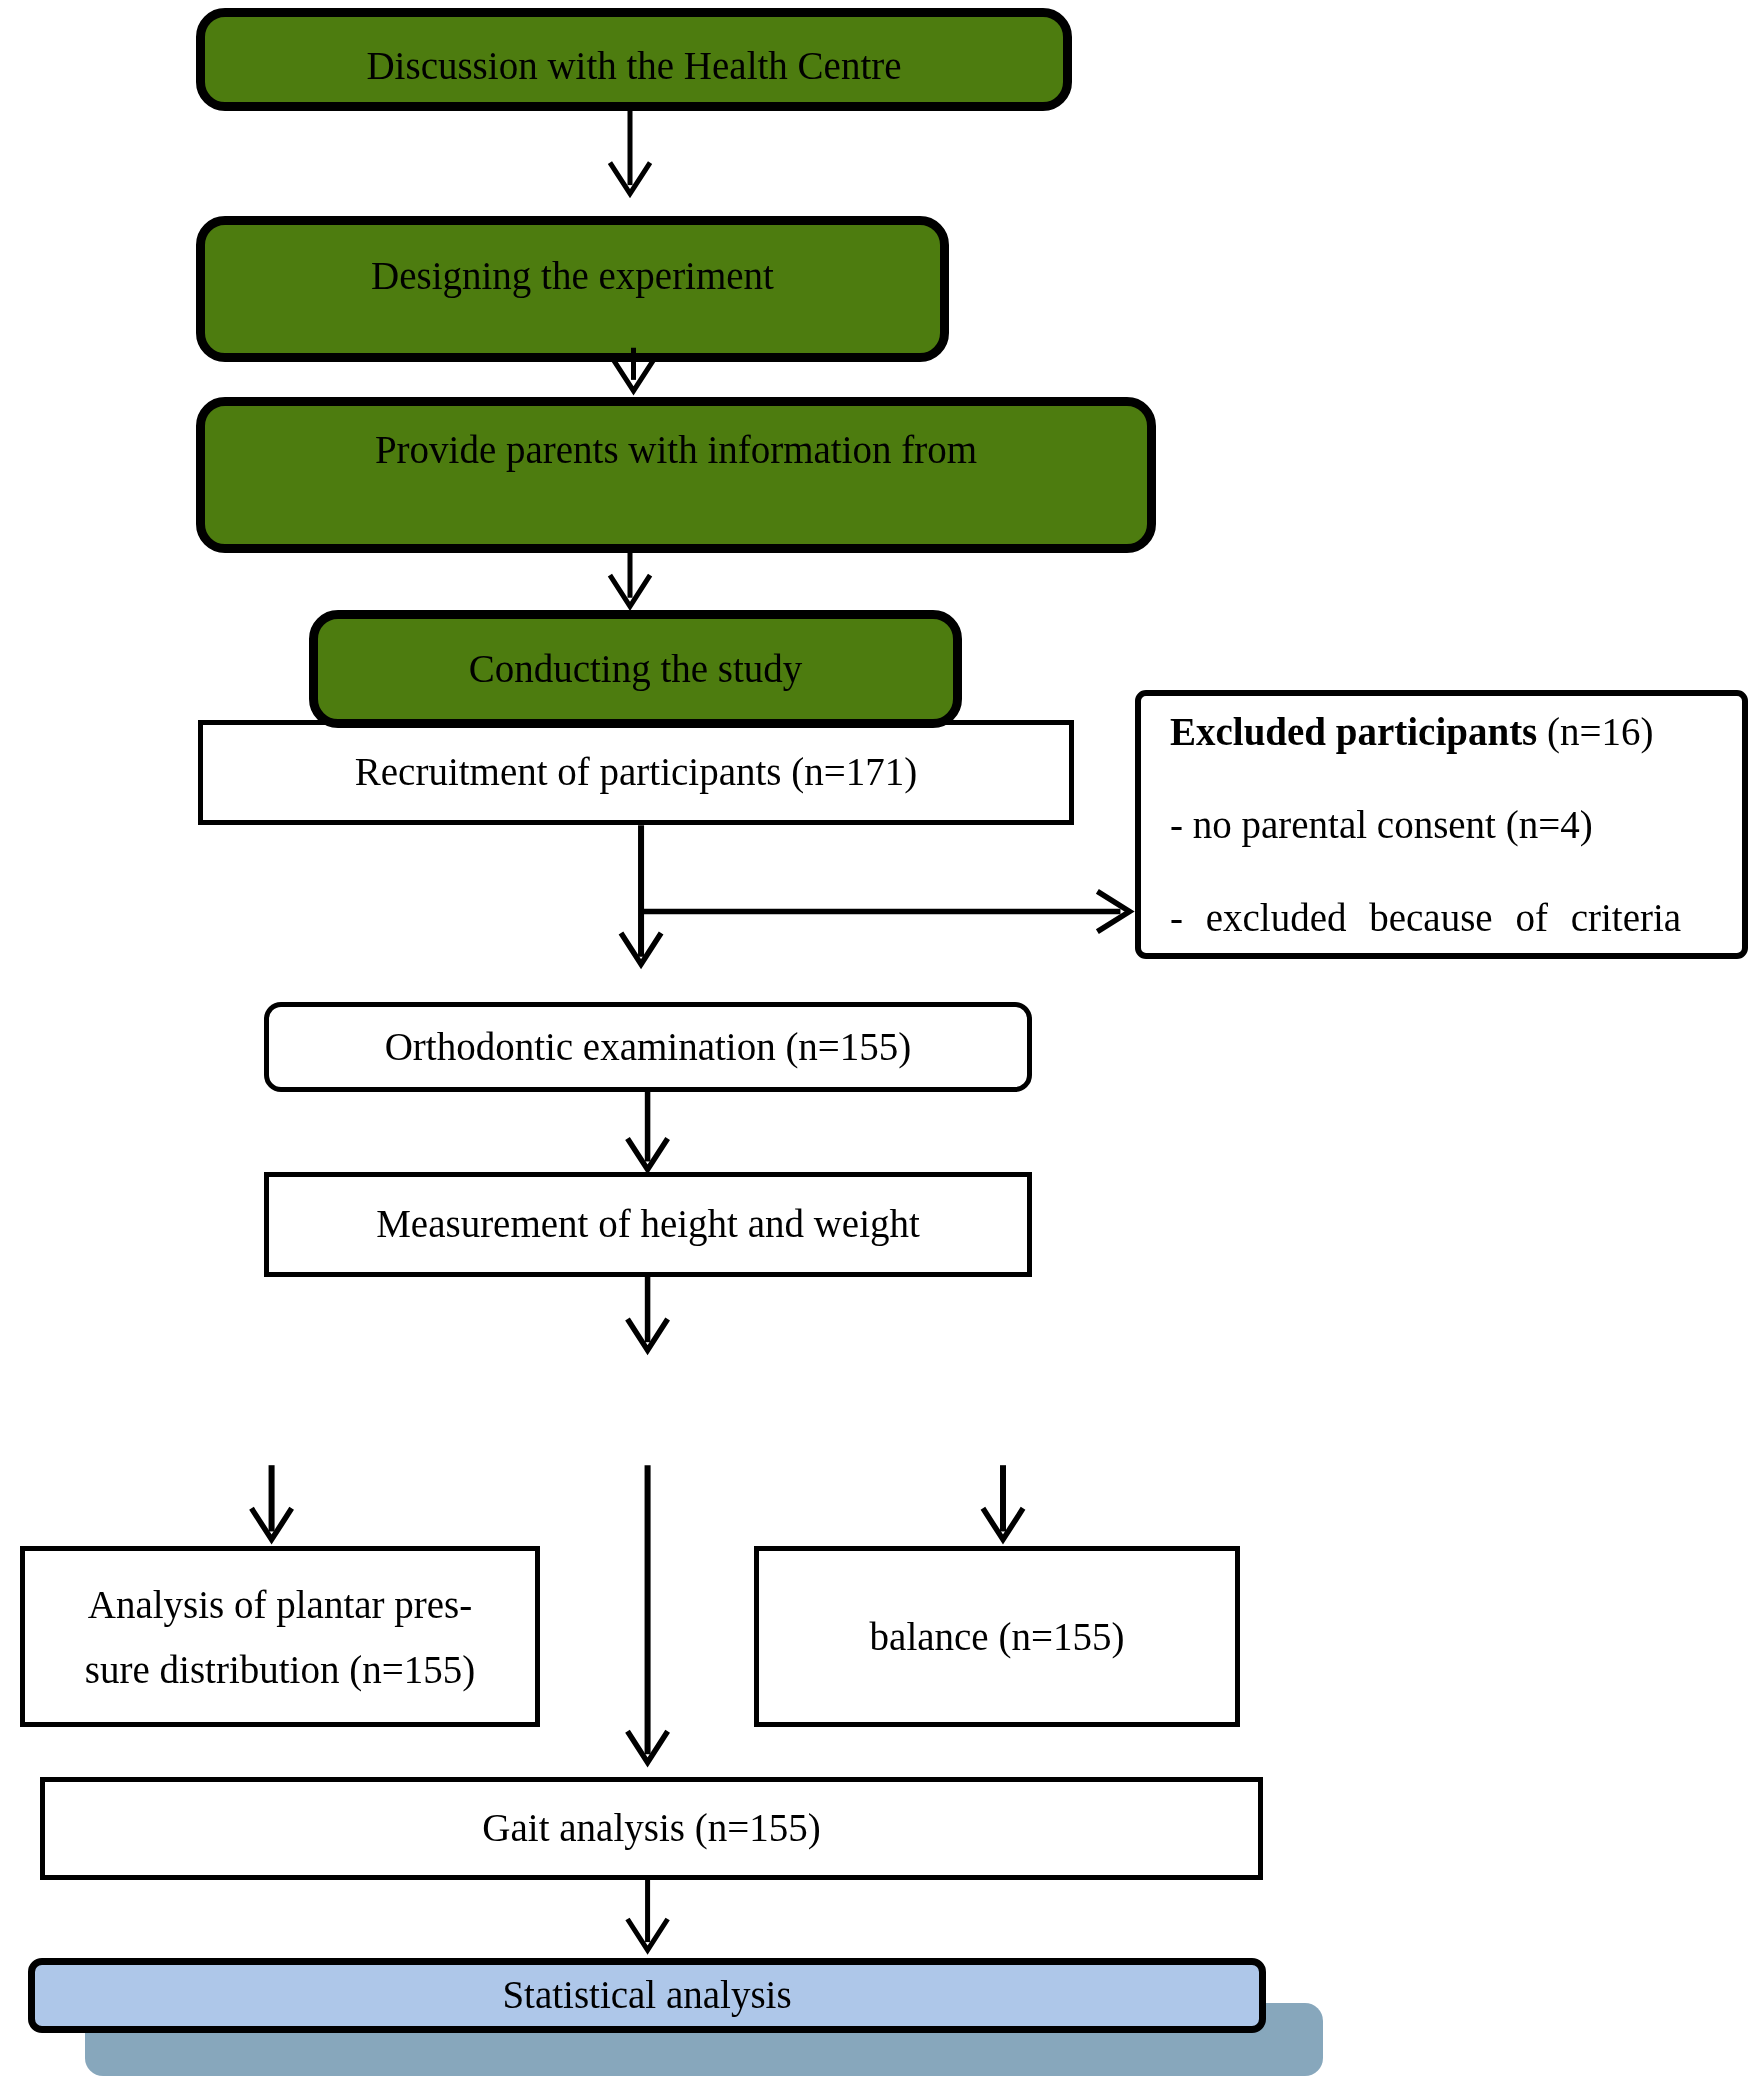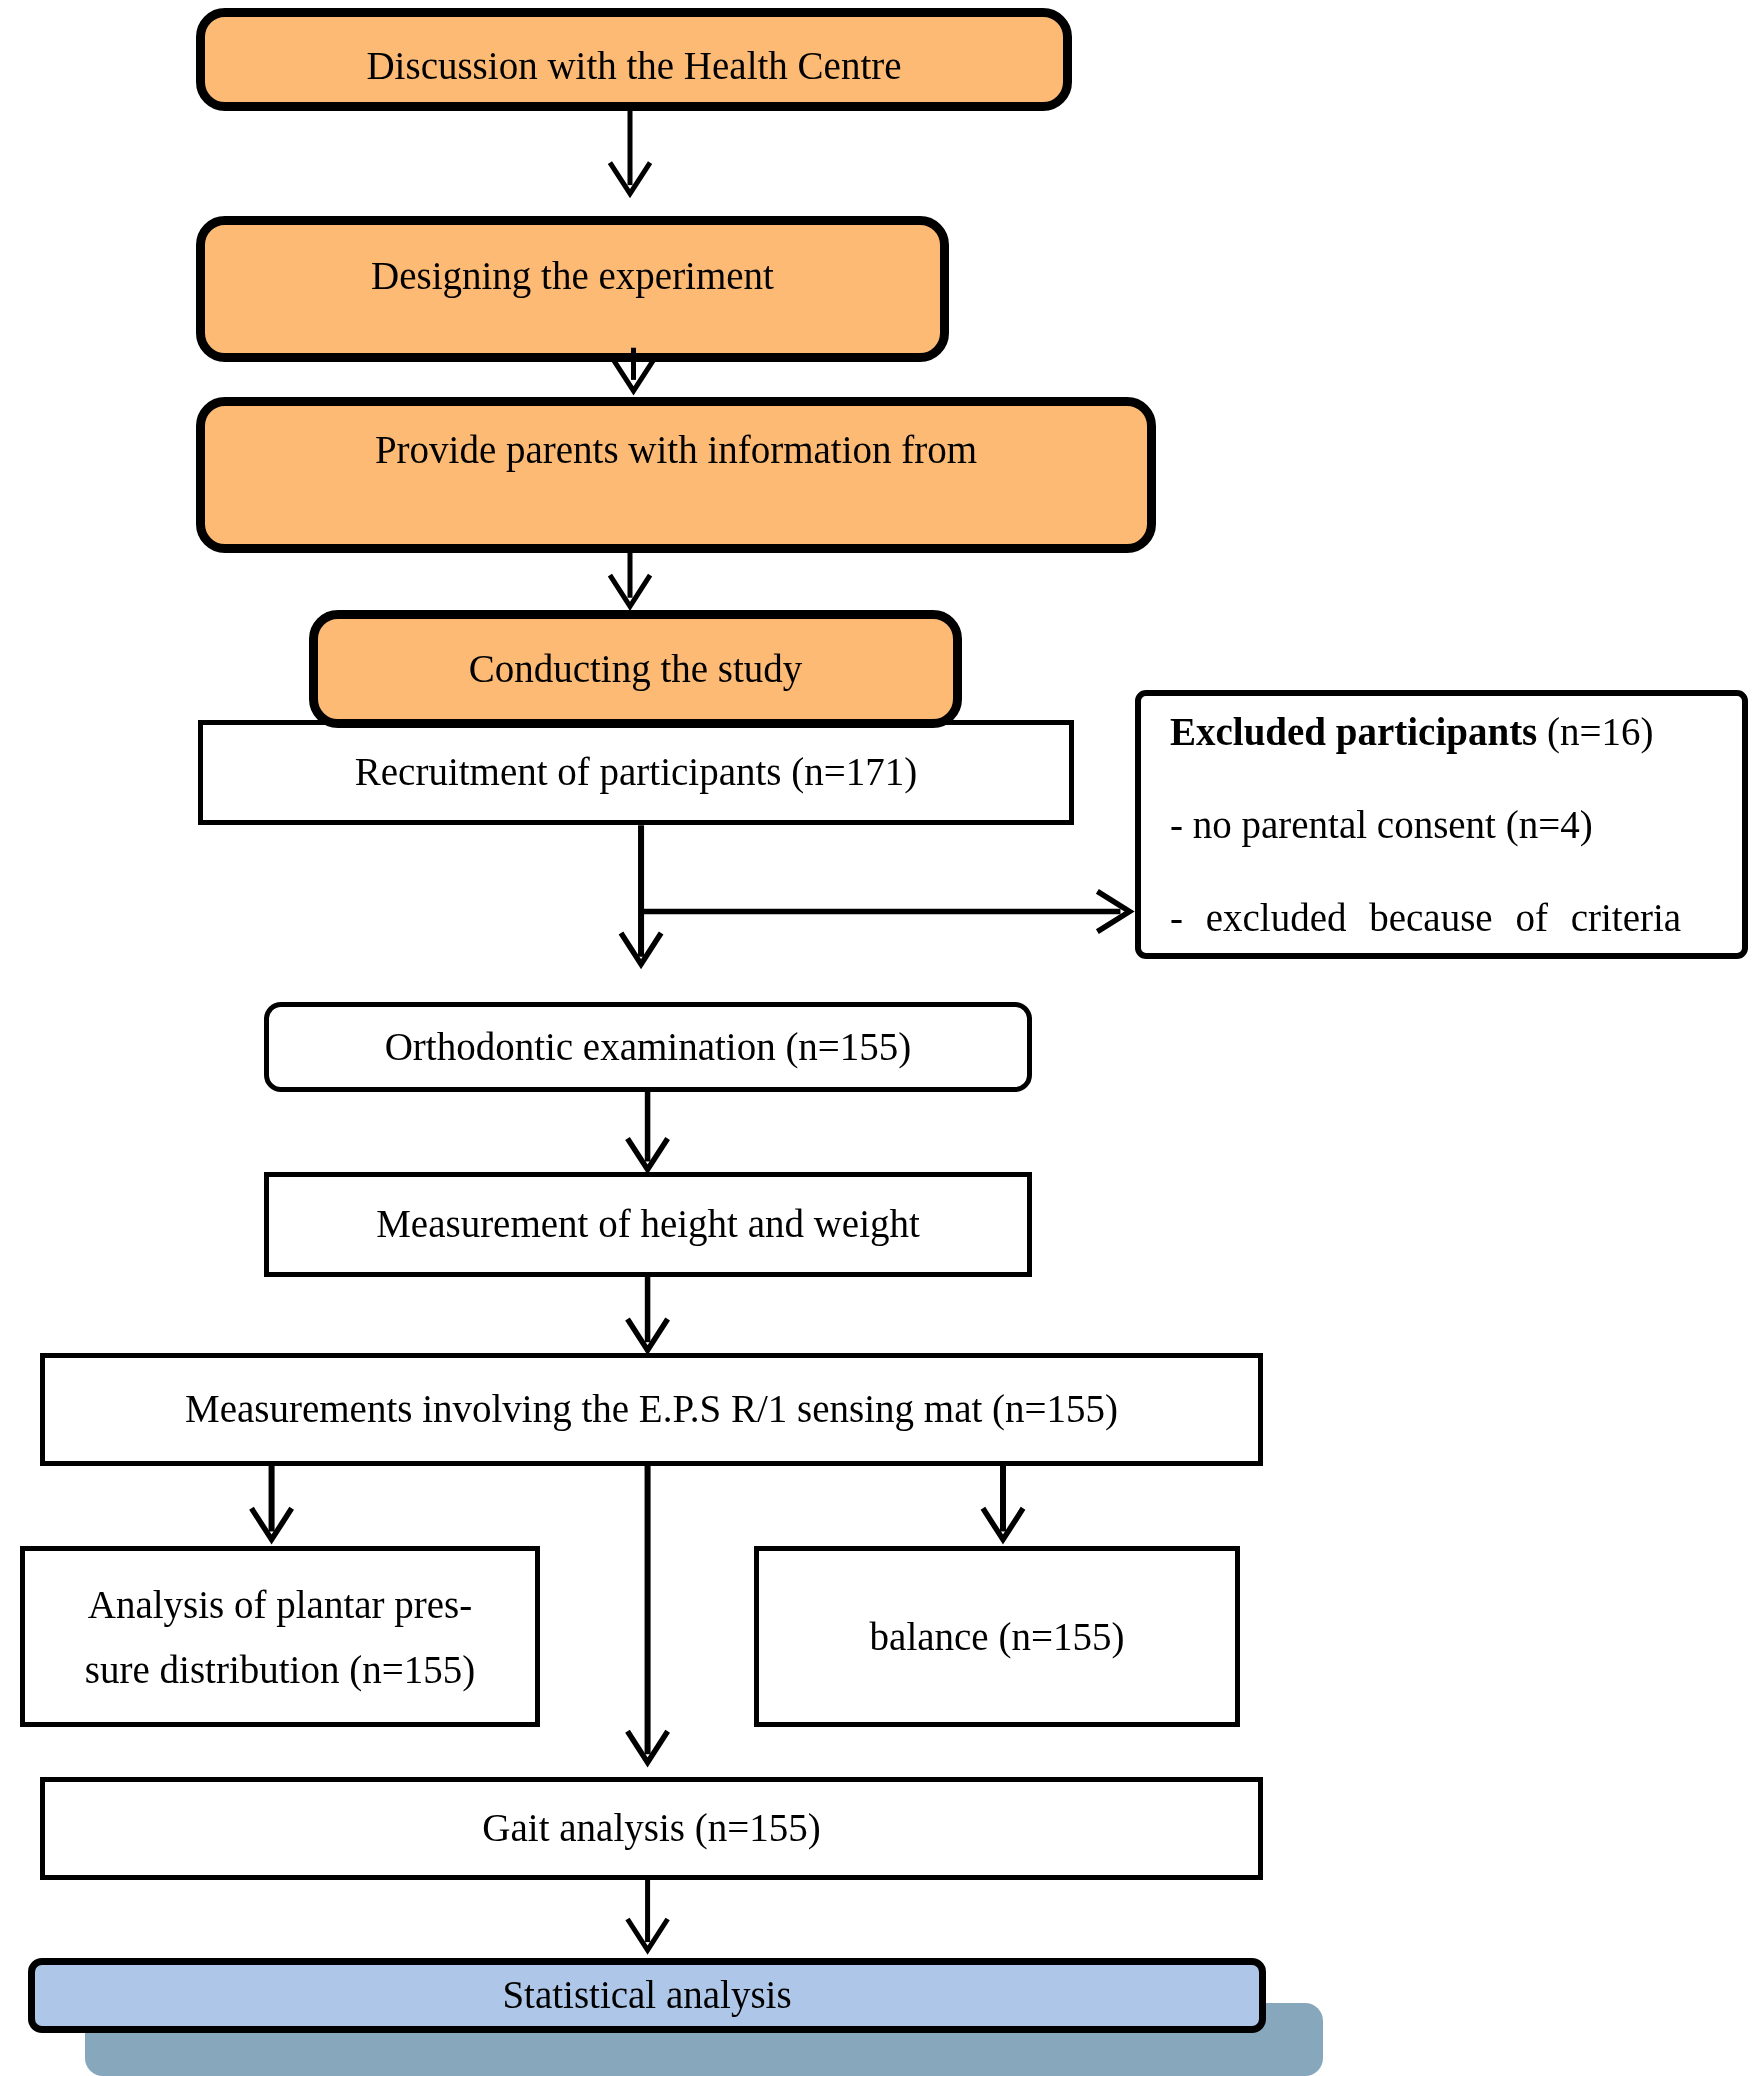--- a/index.html
+++ b/index.html
@@ -18,21 +18,21 @@
     box-sizing: border-box;
     display: flex;
     flex-direction: column;
     align-items: center;
     justify-content: center;
     text-align: center;
     line-height: 1.25;
     z-index: 1;
   }
   .blue {
-    background: #fdba74;
+    background: #4d7c0f;
     border: 9px solid #000000;
     border-radius: 29px;
   }
   .white {
     background: #ffffff;
     border: 5px solid #000000;
   }
   .final {
     background: #aec7e9;
     border: 7px solid #000000;
@@ -109,23 +109,20 @@
   </div>
 
   <div class="box white" id="box-orthodontic">
     <span>Orthodontic examination (n=155)</span>
   </div>
 
   <div class="box white" id="box-measurement">
     <span>Measurement of height and weight</span>
   </div>
 
-  <div class="box white" id="box-eps">
-    <span>Measurements involving the E.P.S R/1 sensing mat (n=155)</span>
-  </div>
 
   <div class="box white" id="box-plantar">
     <span>Analysis of plantar pres-</span>
     <span>sure distribution (n=155)</span>
   </div>
 
   <div class="box white" id="box-postural">
     <span>balance (n=155)</span>
   </div>
 

